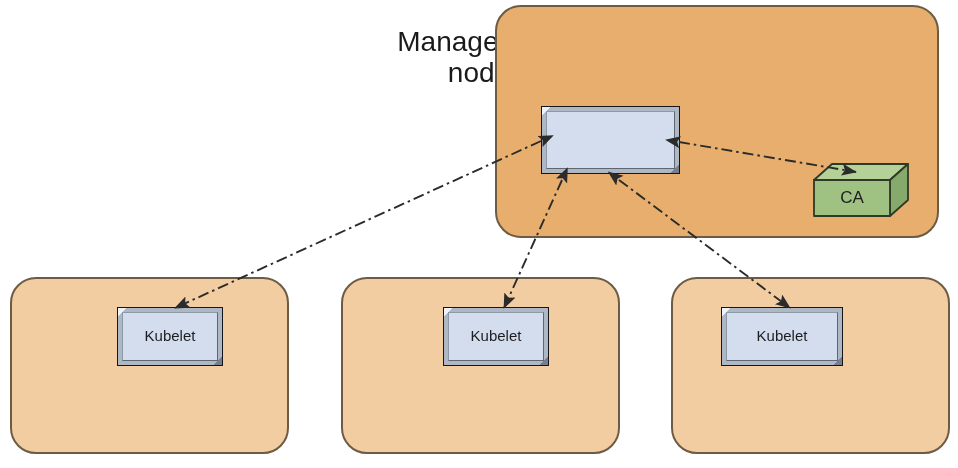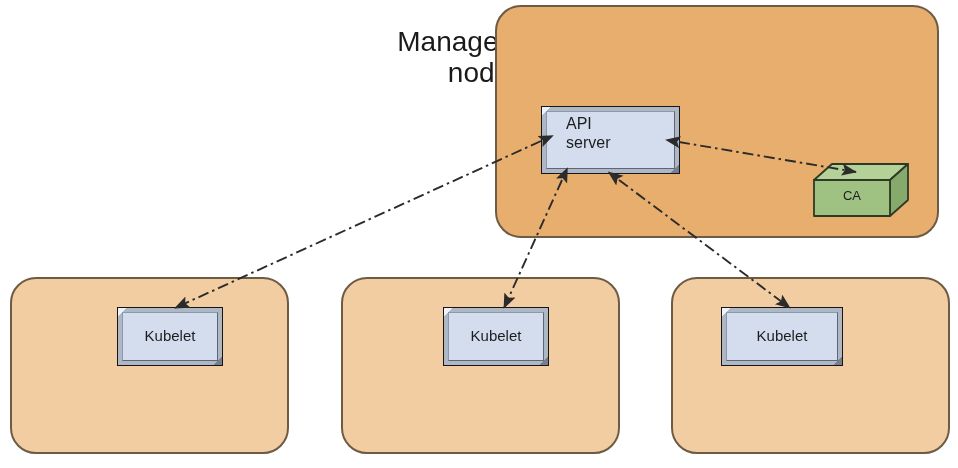--- a/index.html
+++ b/index.html
@@ -144,32 +144,30 @@
     <path d="M 562,180 L 504,308" fill="none" stroke="#2b2b2b" stroke-width="1.9" stroke-dasharray="11 4 2.5 4" marker-start="url(#arrowStart)" marker-end="url(#arrowEnd)"></path>
 
     <path d="M 619,180 L 790,308" fill="none" stroke="#2b2b2b" stroke-width="1.9" stroke-dasharray="11 4 2.5 4" marker-start="url(#arrowStart)" marker-end="url(#arrowEnd)"></path>
 
     <path d="M 679,142 L 856,172" fill="none" stroke="#2b2b2b" stroke-width="1.9" stroke-dasharray="11 4 2.5 4" marker-start="url(#arrowStart)" marker-end="url(#arrowEnd)"></path>
   </svg>
 
   <div class="bevel-box" style="left:541px; top:106px; width:139px; height:68px;">
     <div class="bevel-inner"></div>
   </div>
-  <div class="bevel-label" style="left:566px; top:115px; width:110px; font-size:16px; text-align:left;">API
-server</div>
 
   <svg class="cuboid" style="left:812px; top:162px; width:98px; height:58px;" viewBox="0 0 98 58">
 
     <path d="M 2,18 L 20,2 L 96,2 L 78,18 Z" fill="#b4d197" stroke="#2f3a26" stroke-width="1.8" stroke-linejoin="round"></path>
 
     <path d="M 78,18 L 96,2 L 96,38 L 78,54 Z" fill="#86a96c" stroke="#2f3a26" stroke-width="1.8" stroke-linejoin="round"></path>
 
     <path d="M 2,18 L 78,18 L 78,54 L 2,54 Z" fill="#9fc182" stroke="#2f3a26" stroke-width="1.8" stroke-linejoin="round"></path>
   </svg>
-  <div class="ca-label" style="left:814px; top:188px; width:76px; font-size:13px;">CA</div>
+  <div class="ca-label" style="left:814px; top:188px; width:76px; font-size:17px;">CA</div>
 
   <div class="bevel-box" style="left:117px; top:307px; width:106px; height:59px;">
     <div class="bevel-inner"></div>
   </div>
   <div class="bevel-label" style="left:117px; top:327px; width:106px; font-size:15px; text-align:center;">Kubelet</div>
 
   <div class="bevel-box" style="left:443px; top:307px; width:106px; height:59px;">
     <div class="bevel-inner"></div>
   </div>
   <div class="bevel-label" style="left:443px; top:327px; width:106px; font-size:15px; text-align:center;">Kubelet</div>

